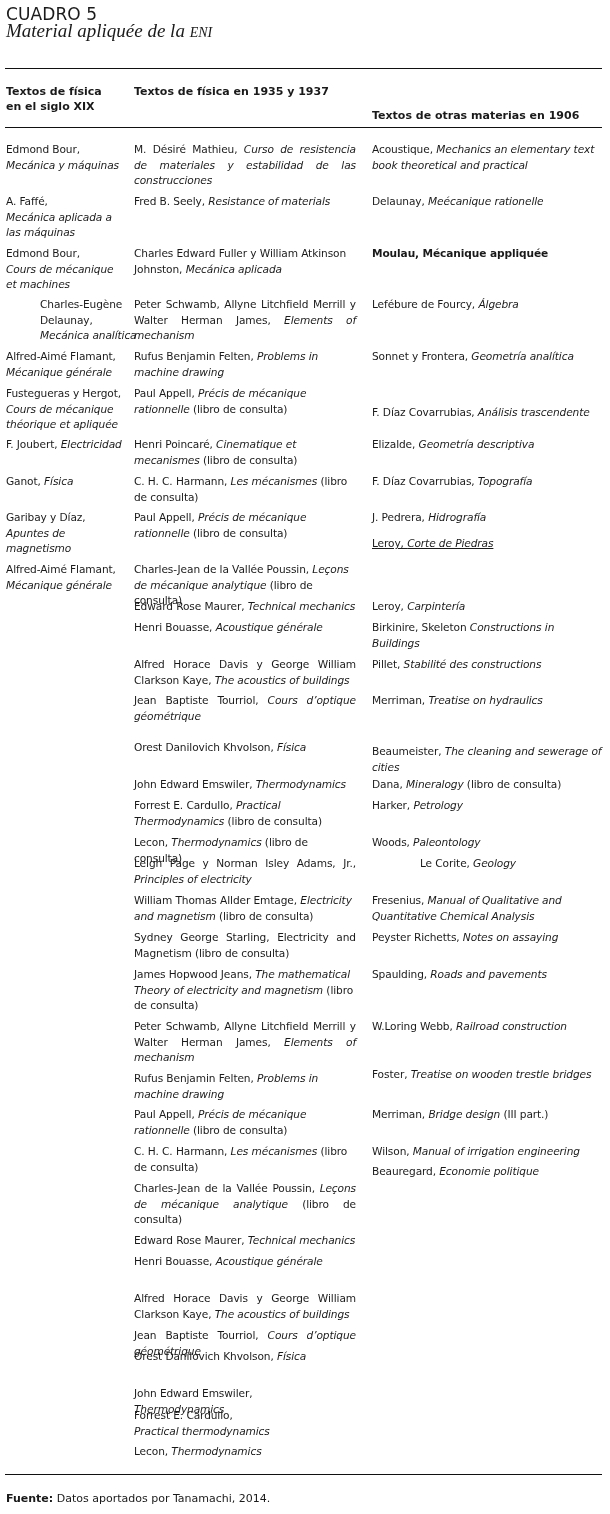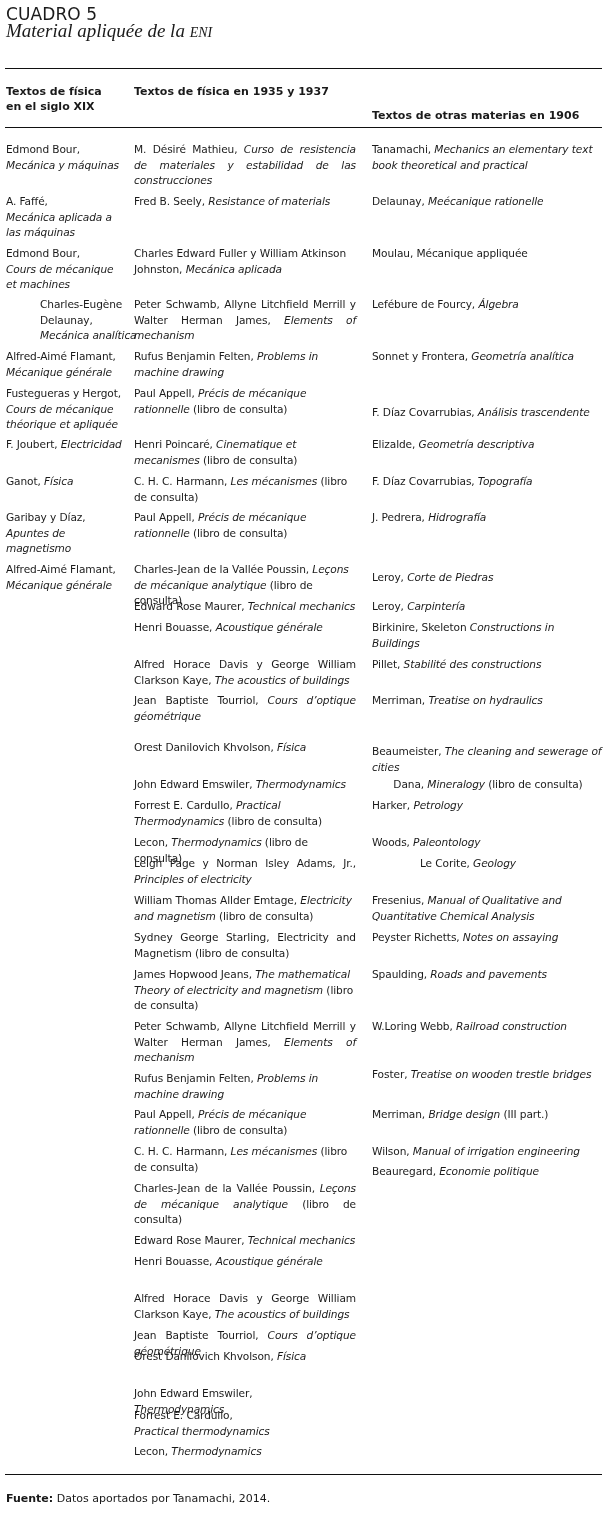--- a/index.html
+++ b/index.html
@@ -81,36 +81,36 @@
     <div class="cell c2" style="top: 1233px;"><span>Edward Rose Maurer, </span><i>Technical mechanics</i></div>
     <div class="cell c2" style="top: 1254px;"><span>Henri Bouasse, </span><i>Acoustique générale</i></div>
     <div class="cell c2 just" style="top: 1291px;"><span>Alfred Horace Davis y George William Clarkson Kaye, </span><i>The acoustics of buildings</i></div>
     <div class="cell c2 just" style="top: 1328px;"><span>Jean Baptiste Tourriol, </span><i>Cours d’optique géométrique</i></div>
     <div class="cell c2" style="top: 1349px;"><span>Orest Danilovich Khvolson, </span><i>Física</i></div>
     <div class="cell c2" style="top: 1386px;"><span>John Edward Emswiler,</span><br><i>Thermodynamics</i></div>
     <div class="cell c2" style="top: 1408px;"><span>Forrest E. Cardullo,</span><br><i>Practical thermodynamics</i></div>
     <div class="cell c2" style="top: 1444px;"><span>Lecon, </span><i>Thermodynamics</i></div>
   </div>
 <div id="col3">
-    <div class="cell c3" style="top: 142px;"><span>Tanamachi, </span><i>Mechanics an elementary text book theoretical and practical</i></div>
+    <div class="cell c3" style="top: 142px;"><span>Acoustique, </span><i>Mechanics an elementary text book theoretical and practical</i></div>
     <div class="cell c3" style="top: 194px;"><span>Delaunay, </span><i>Meécanique rationelle</i></div>
-    <div class="cell c3" style="top: 246px;"><span>Moulau, Mécanique appliquée</span></div>
+    <div class="cell c3" style="top: 246px; font-weight: bold;"><span>Moulau, Mécanique appliquée</span></div>
     <div class="cell c3" style="top: 297px;"><span>Lefébure de Fourcy, </span><i>Álgebra</i></div>
     <div class="cell c3" style="top: 349px;"><span>Sonnet y Frontera, </span><i>Geometría analítica</i></div>
     <div class="cell c3" style="top: 405px;"><span>F. Díaz Covarrubias, </span><i>Análisis trascendente</i></div>
     <div class="cell c3" style="top: 437px;"><span>Elizalde, </span><i>Geometría descriptiva</i></div>
     <div class="cell c3" style="top: 474px;"><span>F. Díaz Covarrubias, </span><i>Topografía</i></div>
     <div class="cell c3" style="top: 510px;"><span>J. Pedrera, </span><i>Hidrografía</i></div>
-    <div class="cell c3" style="top: 570px;"><span>Leroy, </span><i>Corte de Piedras</i></div>
+    <div class="cell c3" style="top: 536px; text-decoration: underline;"><span>Leroy, </span><i>Corte de Piedras</i></div>
     <div class="cell c3" style="top: 599px;"><span>Leroy, </span><i>Carpintería</i></div>
     <div class="cell c3" style="top: 620px;"><span>Birkinire, Skeleton </span><i>Constructions in Buildings</i></div>
     <div class="cell c3" style="top: 657px;"><span>Pillet, </span><i>Stabilité des constructions</i></div>
     <div class="cell c3" style="top: 693px;"><span>Merriman, </span><i>Treatise on hydraulics</i></div>
     <div class="cell c3" style="top: 744px;"><span>Beaumeister, </span><i>The cleaning and sewerage of cities</i></div>
-    <div class="cell c3" style="top: 777px; text-align: center;"><span>Dana, </span><i>Mineralogy</i><span> (libro de consulta)</span></div>
+    <div class="cell c3" style="top: 777px;"><span>Dana, </span><i>Mineralogy</i><span> (libro de consulta)</span></div>
     <div class="cell c3" style="top: 798px;"><span>Harker, </span><i>Petrology</i></div>
     <div class="cell c3" style="top: 835px;"><span>Woods, </span><i>Paleontology</i></div>
     <div class="cell c3" style="top: 856px; margin-left: 48px;"><span>Le Corite, </span><i>Geology</i></div>
     <div class="cell c3" style="top: 893px;"><span>Fresenius, </span><i>Manual of Qualitative and Quantitative Chemical Analysis</i></div>
     <div class="cell c3" style="top: 930px;"><span>Peyster Richetts, </span><i>Notes on assaying</i></div>
     <div class="cell c3" style="top: 967px;"><span>Spaulding, </span><i>Roads and pavements</i></div>
     <div class="cell c3" style="top: 1019px;"><span>W.Loring Webb, </span><i>Railroad construction</i></div>
     <div class="cell c3" style="top: 1039px; margin-top: 28px;"><span>Foster, </span><i>Treatise on wooden trestle bridges</i></div>
     <div class="cell c3" style="top: 1107px;"><span>Merriman, </span><i>Bridge design</i><span> (III part.)</span></div>
     <div class="cell c3" style="top: 1144px;"><span>Wilson, </span><i>Manual of irrigation engineering</i></div>

